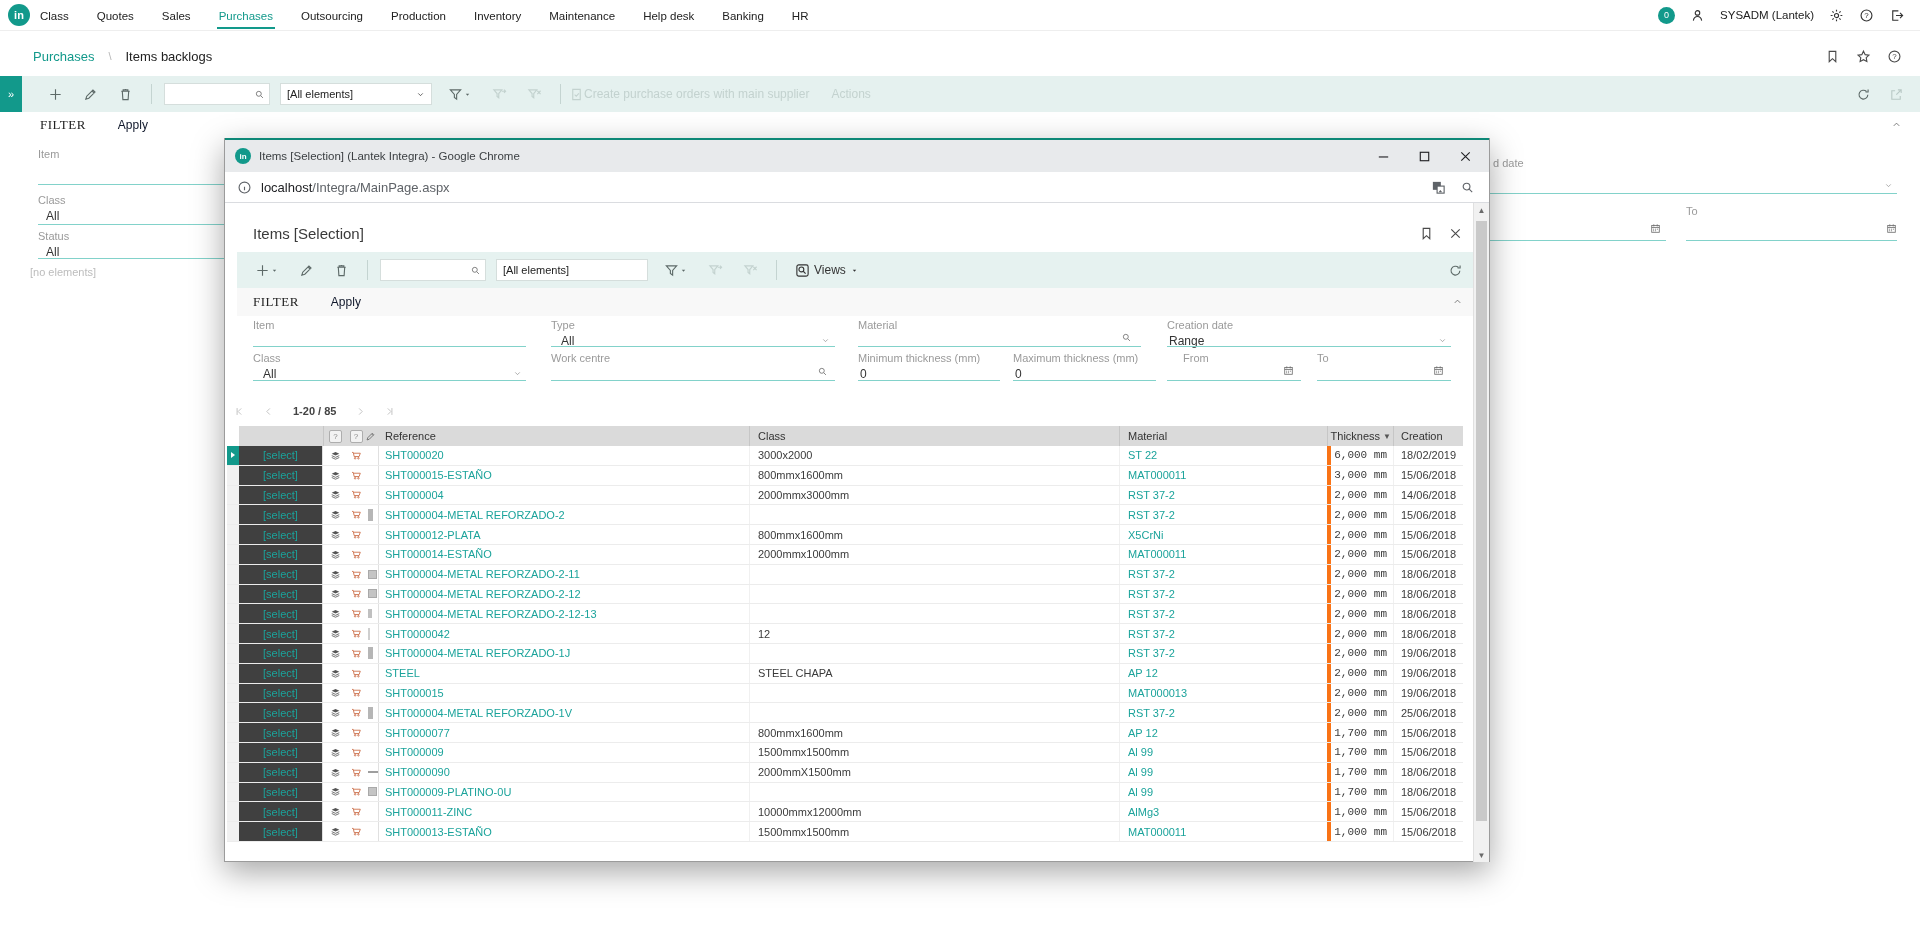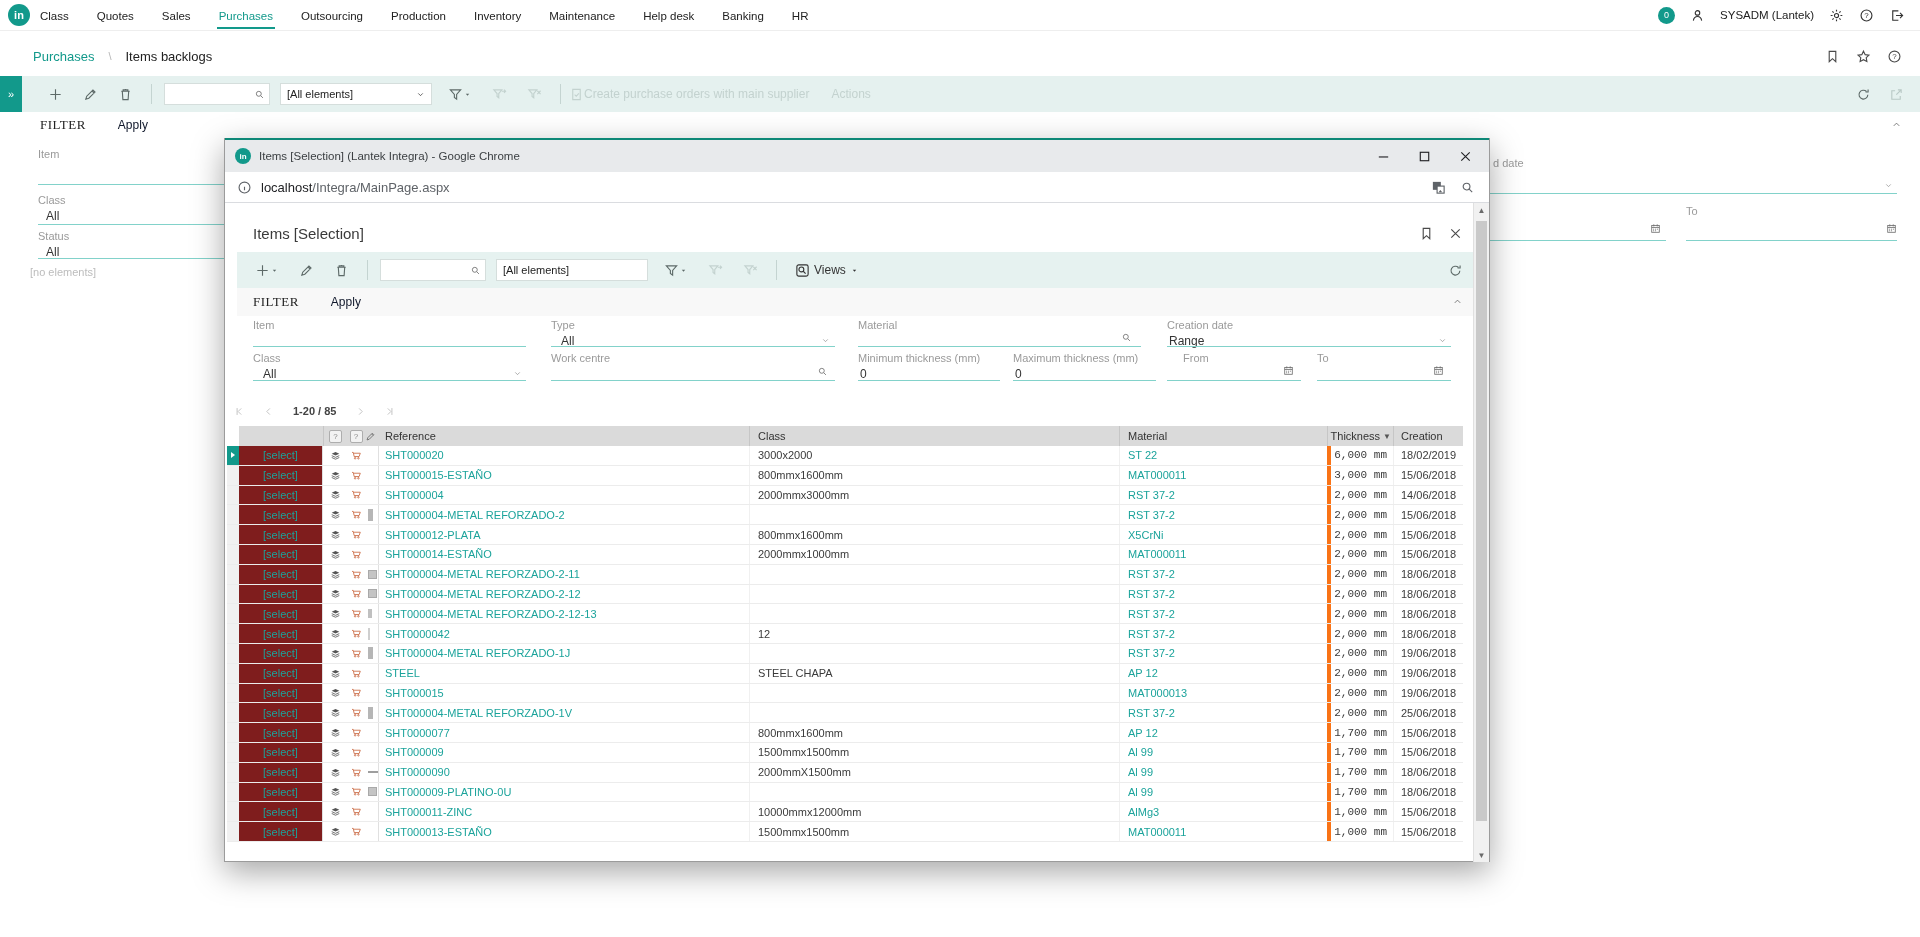--- a/index.html
+++ b/index.html
@@ -86,21 +86,21 @@
   .tablewrap{position:absolute;left:2px;top:288px;width:1236px;}
   .thead{display:flex;height:20px;background:#dadada;font-size:11px;color:#333;align-items:center;}
   .thead .hc{box-sizing:border-box;height:100%;display:flex;align-items:center;}
   .hc.b{border-left:1px solid #c6c6c6;}
   .qmark{width:11px;height:11px;border:1px solid #adadad;background:#f2f2f2;color:#8a8a8a;font-size:8px;display:flex;align-items:center;justify-content:center;border-radius:2px;}
   .sorttri{font-size:8px;color:#555;margin-left:3px;}
   .trow{display:flex;height:19.8px;font-size:11px;align-items:center;border-bottom:1px solid #ececec;box-sizing:border-box;background:#fff;}
   .c-marker{width:12px;align-self:stretch;background:#f1f1f1;flex:0 0 auto;display:flex;align-items:center;justify-content:center;}
   .trow.selected .c-marker{background:#12998b;}
   .trow.selected .c-marker:after{content:"";width:0;height:0;border-left:4px solid #fff;border-top:3.5px solid transparent;border-bottom:3.5px solid transparent;}
-  .c-sel{width:84px;flex:0 0 auto;align-self:stretch;display:flex;align-items:center;justify-content:center;background:#7f1d1d;color:#1ba39b;border-right:1px solid #e0e0e0;box-sizing:border-box;}
+  .c-sel{width:84px;flex:0 0 auto;align-self:stretch;display:flex;align-items:center;justify-content:center;background:#404040;color:#1ba39b;border-right:1px solid #e0e0e0;box-sizing:border-box;}
   .c-ic{width:24px;flex:0 0 auto;display:flex;justify-content:center;color:#555;}
   .c-ic2{width:18px;flex:0 0 auto;display:flex;justify-content:center;color:#c8643c;}
   .c-glyph{width:14px;flex:0 0 auto;align-self:stretch;display:flex;align-items:center;border-right:1px solid #e0e0e0;box-sizing:border-box;}
   .c-ref{width:370px;flex:0 0 auto;color:#1ba39b;padding-left:6px;box-sizing:border-box;}
   .c-name{width:370px;flex:0 0 auto;color:#3a3a3a;padding-left:8px;box-sizing:border-box;border-left:1px solid #f0f0f0;align-self:stretch;display:flex;align-items:center;}
   .c-mat{width:208px;flex:0 0 auto;color:#1ba39b;padding-left:8px;box-sizing:border-box;border-left:1px solid #f0f0f0;align-self:stretch;display:flex;align-items:center;}
   .c-thick{width:66px;flex:0 0 auto;color:#3a3a3a;text-align:left;padding-right:6px;box-sizing:border-box;border-left:4px solid #f97316;align-self:stretch;display:flex;align-items:center;justify-content:flex-end;font-family:Liberation Mono, monospace;}
   .c-date{width:70px;flex:0 0 auto;color:#3a3a3a;padding-left:7px;box-sizing:border-box;border-left:1px solid #f0f0f0;align-self:stretch;display:flex;align-items:center;}
   .glyph{display:inline-block;margin-left:3px;}
   .g-vbar{width:5px;height:12px;background:#b6b6b6;}

